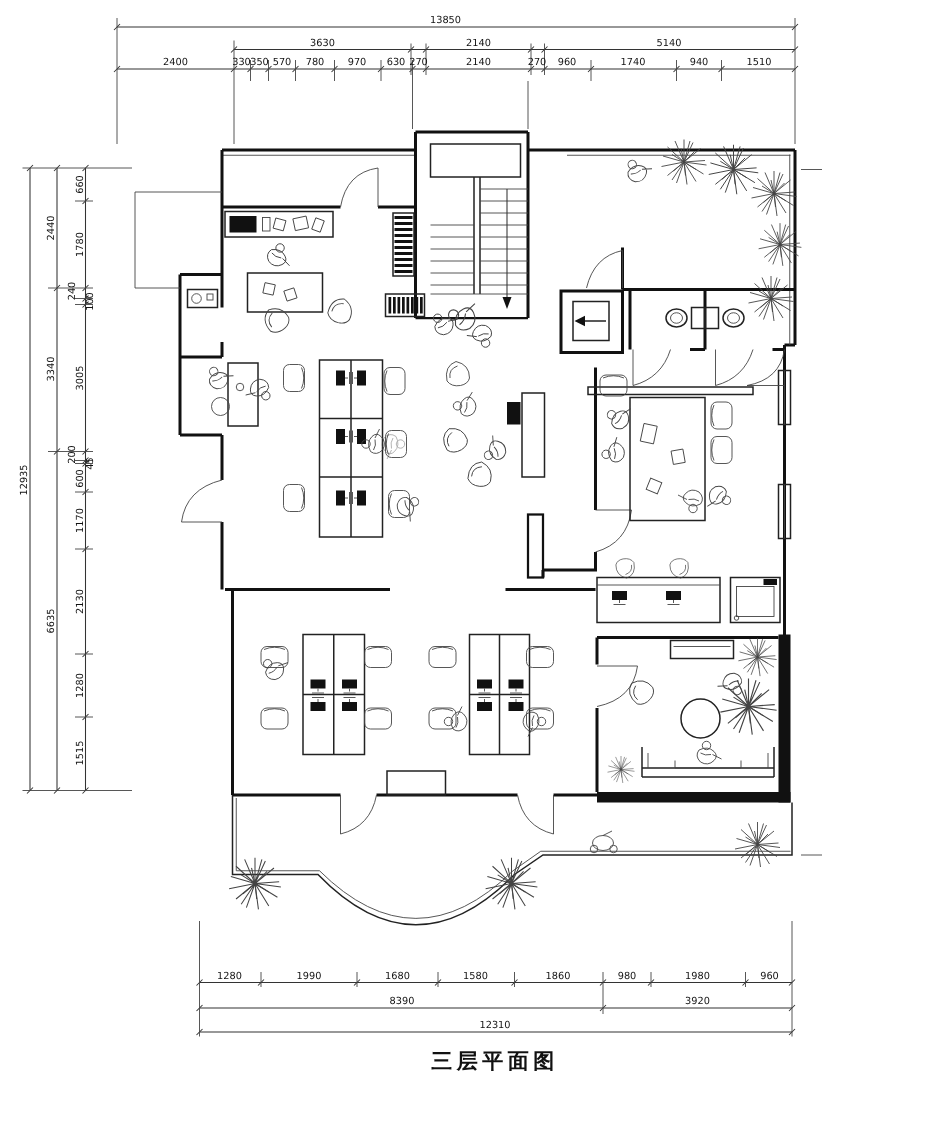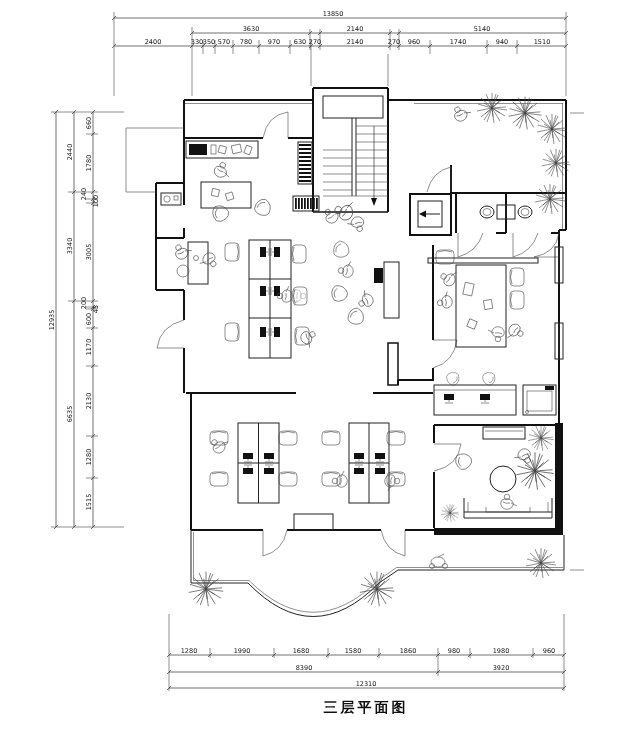--- a/index.html
+++ b/index.html
@@ -1,17 +1,17 @@
 <!DOCTYPE html>
 <html><head>
 <meta charset="utf-8">
 <style>
   html,body{margin:0;padding:0;background:#fff;}
   #stage{position:relative;width:548px;height:750px;background:#fff;overflow:hidden;
-         font-family:"DejaVu Sans",sans-serif;margin-left:36px;}
+         font-family:"DejaVu Sans",sans-serif;}
   svg{position:absolute;left:0;top:0;}
   .w2{stroke:#111;stroke-width:2;fill:none}
   .w15{stroke:#111;stroke-width:1.5;fill:none}
   .w1{stroke:#222;stroke-width:1;fill:none}
   .t{stroke:#444;stroke-width:.6;fill:none}
   .d{stroke:#333;stroke-width:.7;fill:none}
   .f{fill:#111;stroke:none}
   .dim{font-size:6.5px;fill:#111;text-anchor:middle}
   .ttl{font-size:14px;font-weight:bold;fill:#111;text-anchor:middle;letter-spacing:3px}
 </style>

